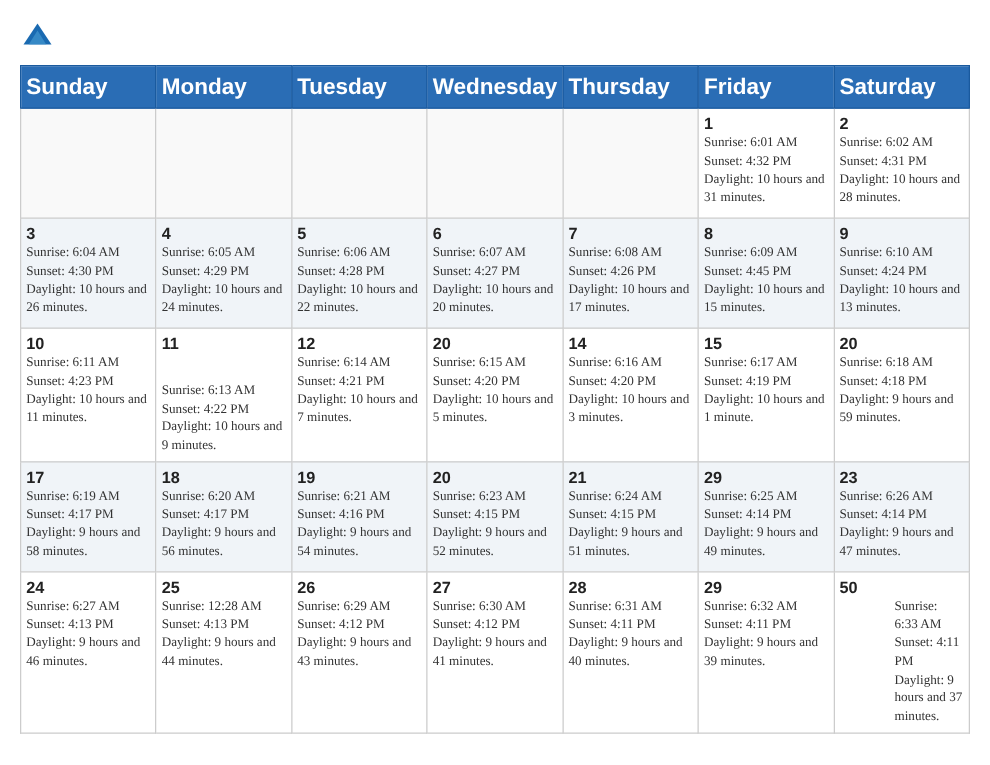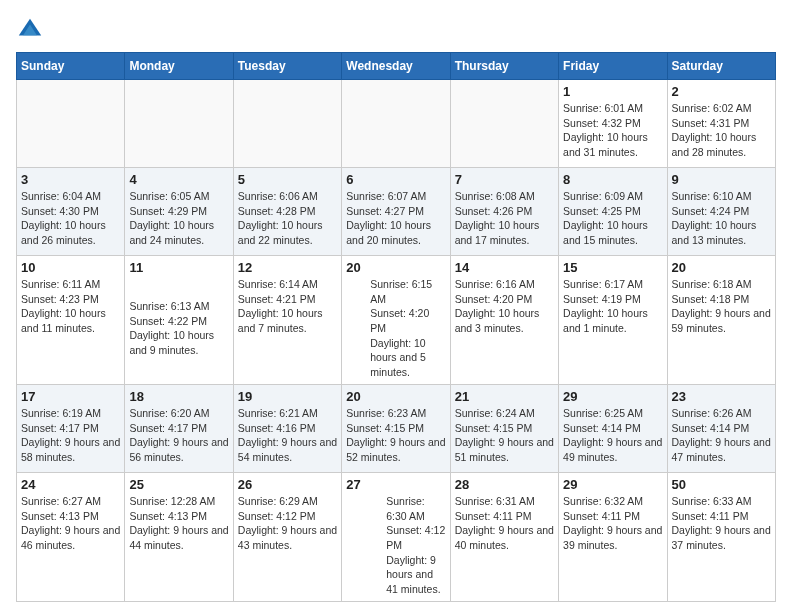--- a/index.html
+++ b/index.html
@@ -47,21 +47,21 @@
     .calendar-table {
       width: 100%;
       border-collapse: collapse;
       font-size: 11px;
     }
     .calendar-table th {
       background-color: #2a6db5;
       color: #fff;
       padding: 6px 4px;
       text-align: left;
-      font-size: 12px;
+      font-size: 18px;
       font-weight: bold;
       border: 1px solid #1a5a9e;
     }
     .calendar-table td {
       border: 1px solid #ccc;
       vertical-align: top;
       padding: 4px;
       height: 88px;
       width: calc(100% / 7);
     }
@@ -78,20 +78,21 @@
       font-size: 13px;
       font-weight: bold;
       color: #222;
       display: block;
       margin-bottom: 2px;
     }
     .day-info {
       color: #333;
       font-size: 10.5px;
       line-height: 1.4;
+      font-family: Liberation Serif, serif;
     }
   </style>
 </head>
 <body>
 
 <div class="header-section">
   <div class="logo">
     <svg class="logo-icon" viewBox="0 0 40 40">
       <polygon points="20,4 36,28 4,28" fill="#1a6ab1"></polygon>
       <polygon points="20,12 30,28 10,28" fill="#4a9fd4" opacity="0.6"></polygon>
@@ -166,21 +167,21 @@
         </td>
         <td class="cell-row-even">
           <span class="day-number">7</span>
           <div class="day-info" style="white-space: pre-line;">Sunrise: 6:08 AM
 Sunset: 4:26 PM
 Daylight: 10 hours and 17 minutes.</div>
         </td>
         <td class="cell-row-even">
           <span class="day-number">8</span>
           <div class="day-info" style="white-space: pre-line;">Sunrise: 6:09 AM
-Sunset: 4:25 PM
+Sunset: 4:45 PM
 Daylight: 10 hours and 15 minutes.</div>
         </td>
         <td class="cell-row-even">
           <span class="day-number">9</span>
           <div class="day-info" style="white-space: pre-line;">Sunrise: 6:10 AM
 Sunset: 4:24 PM
 Daylight: 10 hours and 13 minutes.</div>
         </td>
       </tr>
       <tr>
@@ -197,21 +198,21 @@
 Daylight: 10 hours and 9 minutes.</div>
         </td>
         <td class="cell-row-odd">
           <span class="day-number">12</span>
           <div class="day-info" style="white-space: pre-line;">Sunrise: 6:14 AM
 Sunset: 4:21 PM
 Daylight: 10 hours and 7 minutes.</div>
         </td>
         <td class="cell-row-odd">
           <span class="day-number">20</span>
-          <div class="day-info" style="white-space: pre-line; margin-left: 24px;">Sunrise: 6:15 AM
+          <div class="day-info" style="white-space: pre-line;">Sunrise: 6:15 AM
 Sunset: 4:20 PM
 Daylight: 10 hours and 5 minutes.</div>
         </td>
         <td class="cell-row-odd">
           <span class="day-number">14</span>
           <div class="day-info" style="white-space: pre-line;">Sunrise: 6:16 AM
 Sunset: 4:20 PM
 Daylight: 10 hours and 3 minutes.</div>
         </td>
         <td class="cell-row-odd">
@@ -285,37 +286,37 @@
 Daylight: 9 hours and 44 minutes.</div>
         </td>
         <td class="cell-row-odd">
           <span class="day-number">26</span>
           <div class="day-info" style="white-space: pre-line;">Sunrise: 6:29 AM
 Sunset: 4:12 PM
 Daylight: 9 hours and 43 minutes.</div>
         </td>
         <td class="cell-row-odd">
           <span class="day-number">27</span>
-          <div class="day-info" style="white-space: pre-line; margin-left: 40px;">Sunrise: 6:30 AM
+          <div class="day-info" style="white-space: pre-line;">Sunrise: 6:30 AM
 Sunset: 4:12 PM
 Daylight: 9 hours and 41 minutes.</div>
         </td>
         <td class="cell-row-odd">
           <span class="day-number">28</span>
           <div class="day-info" style="white-space: pre-line;">Sunrise: 6:31 AM
 Sunset: 4:11 PM
 Daylight: 9 hours and 40 minutes.</div>
         </td>
         <td class="cell-row-odd">
           <span class="day-number">29</span>
           <div class="day-info" style="white-space: pre-line;">Sunrise: 6:32 AM
 Sunset: 4:11 PM
 Daylight: 9 hours and 39 minutes.</div>
         </td>
         <td class="cell-row-odd">
           <span class="day-number">50</span>
-          <div class="day-info" style="white-space: pre-line;">Sunrise: 6:33 AM
+          <div class="day-info" style="white-space: pre-line; margin-left: 44px;">Sunrise: 6:33 AM
 Sunset: 4:11 PM
 Daylight: 9 hours and 37 minutes.</div>
         </td>
       </tr>
     </tbody>
 </table>
 
 </body></html>

